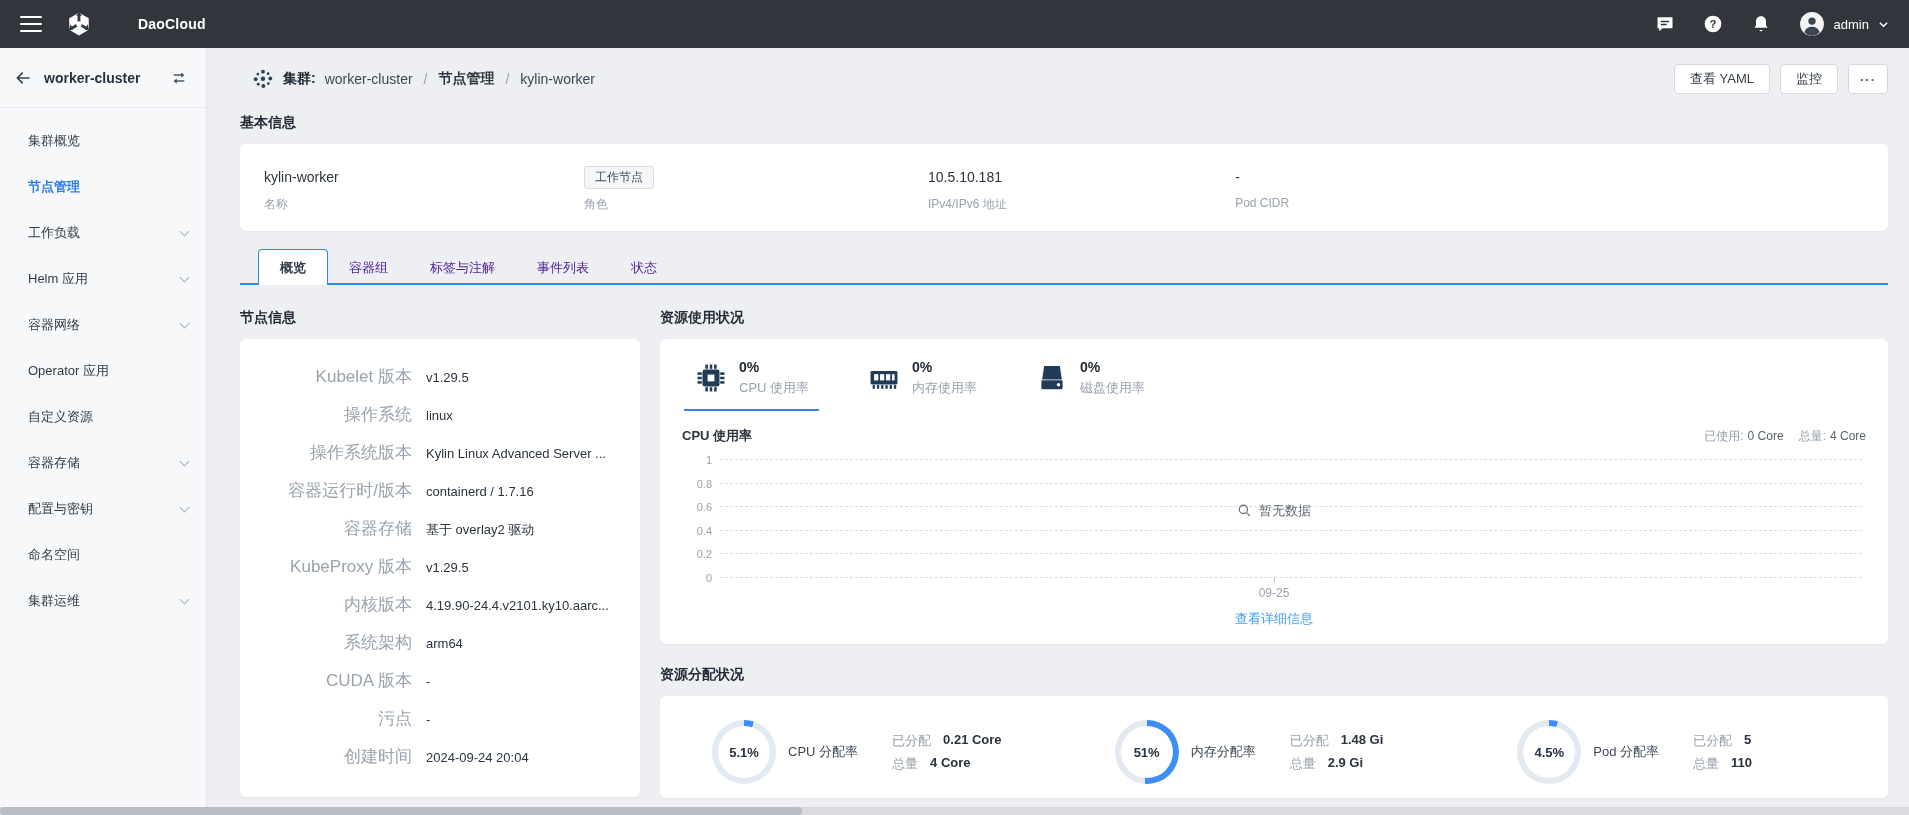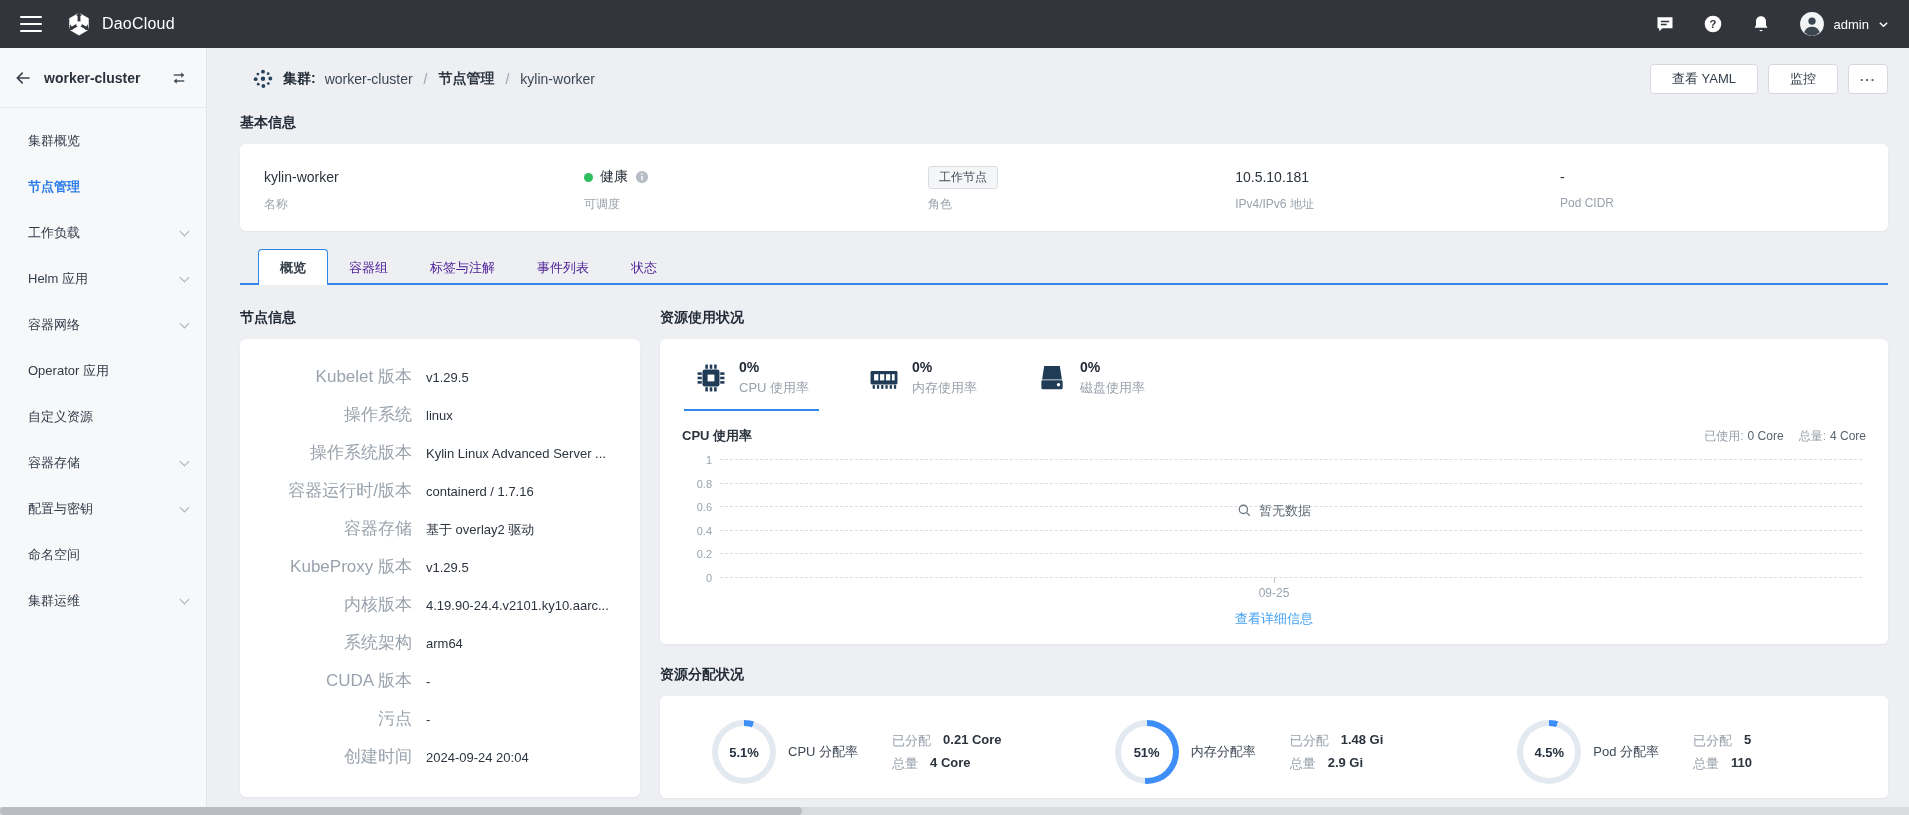--- a/index.html
+++ b/index.html
@@ -4,21 +4,21 @@
 <style>
   * { margin:0; padding:0; box-sizing:border-box; }
   html,body { width:1909px; height:815px; overflow:hidden;
     font-family:"Liberation Sans","DejaVu Sans",sans-serif; background:#edeff3; color:#2b333d; }
 
   
   .topbar { height:48px; background:#32353c; display:flex; align-items:center; padding:0 20px; }
   .hamburger { width:22px; height:16px; display:flex; flex-direction:column; justify-content:space-between; cursor:pointer; margin-right:24px; }
   .hamburger i { display:block; height:2px; background:#fff; border-radius:1px; }
   .brand { display:flex; align-items:center; gap:10px; }
-  .brand-name { color:#fff; font-size:16px; font-weight:400; letter-spacing:.2px; }
+  .brand-name { color:#fff; font-size:14px; font-weight:700; letter-spacing:.2px;margin-left:36px; }
   .tb-spacer { flex:1; }
   .tb-icon { width:20px; height:20px; margin-left:28px; cursor:pointer; flex:none; }
   .tb-user { display:flex; align-items:center; margin-left:28px; gap:9px; cursor:pointer; }
   .tb-user .name { color:#fff; font-size:13px; }
 
   
   .app-body { display:flex; height:767px; }
   .sidebar { width:207px; flex:none; background:#f7f8fa; border-right:1px solid #e2e5e9; }
   .side-head { height:60px; display:flex; align-items:center; padding:0 18px 0 14px; gap:12px; border-bottom:1px solid #e6e9ed; }
   .back-icon { width:18px; height:18px; cursor:pointer; flex:none; }
@@ -33,21 +33,21 @@
   .main { flex:1; min-width:0; padding:0 21px 0 33px; position:relative; }
 
   
   .page-head { height:62px; display:flex; align-items:center; }
   .crumb { display:flex; align-items:center; gap:9px; padding-left:12px; font-size:14px; }
   .crumb .pre { font-weight:700; color:#222b35; }
   .crumb .itm { color:#3c4754; }
   .crumb .sep { color:#9aa2ad; padding:0 2px; }
   .crumb .sec { color:#2e3742; font-weight:600; }
   .head-actions { margin-left:auto; display:flex; gap:10px; }
-  .btn { height:30px; background:#fff; border:1px solid #d5d9df; border-radius:4px; padding:0 21px; font-size:13px; color:#333e4a; cursor:pointer; font-family:inherit; }
+  .btn { height:30px; background:#fff; border:1px solid #d5d9df; border-radius:4px; padding:0 15px; font-size:13px; color:#333e4a; cursor:pointer; font-family:inherit; }
   .btn.more { padding:0 11px; letter-spacing:1px; font-weight:700; color:#555f6a; }
 
   .sec-title { font-size:14px; font-weight:700; color:#232c37; margin:4px 0 12px; }
 
   
   .card { background:#fff; border-radius:6px; box-shadow:0 1px 2px rgba(31,45,61,.05); }
   .basic-card { display:flex; padding:22px 24px 18px; }
   .bi-col { padding-right:10px; }
   .bi-col:nth-child(1){ width:20%; } .bi-col:nth-child(2){ width:21.5%; }
   .bi-col:nth-child(3){ width:19.2%; } .bi-col:nth-child(4){ width:20.3%; } .bi-col:nth-child(5){ flex:1; }
@@ -246,32 +246,20 @@
 
     <h3 class="sec-title">基本信息</h3>
 
     <div class="card basic-card">
       <div class="bi-col">
         <div class="bi-val">kylin-worker</div>
         <div class="bi-lab">名称</div>
       </div>
       <div class="bi-col">
         <div class="bi-val">
-          <span class="dot"></span>
-          <span>健康</span>
-          <svg class="info-ic" viewBox="0 0 16 16">
-            <circle cx="8" cy="8" r="7" fill="#b7bdc5"></circle>
-            <rect x="7.2" y="6.7" width="1.6" height="5" fill="#fff"></rect>
-              <rect x="7.2" y="3.8" width="1.6" height="1.7" fill="#fff"></rect>
-          </svg>
-        </div>
-        <div class="bi-lab">可调度</div>
-      </div>
-      <div class="bi-col">
-        <div class="bi-val">
             <span class="tag">工作节点</span>
           </div>
         <div class="bi-lab">角色</div>
       </div>
       <div class="bi-col">
         <div class="bi-val">10.5.10.181</div>
         <div class="bi-lab">IPv4/IPv6 地址</div>
       </div>
       <div class="bi-col">
         <div class="bi-val">-</div>

